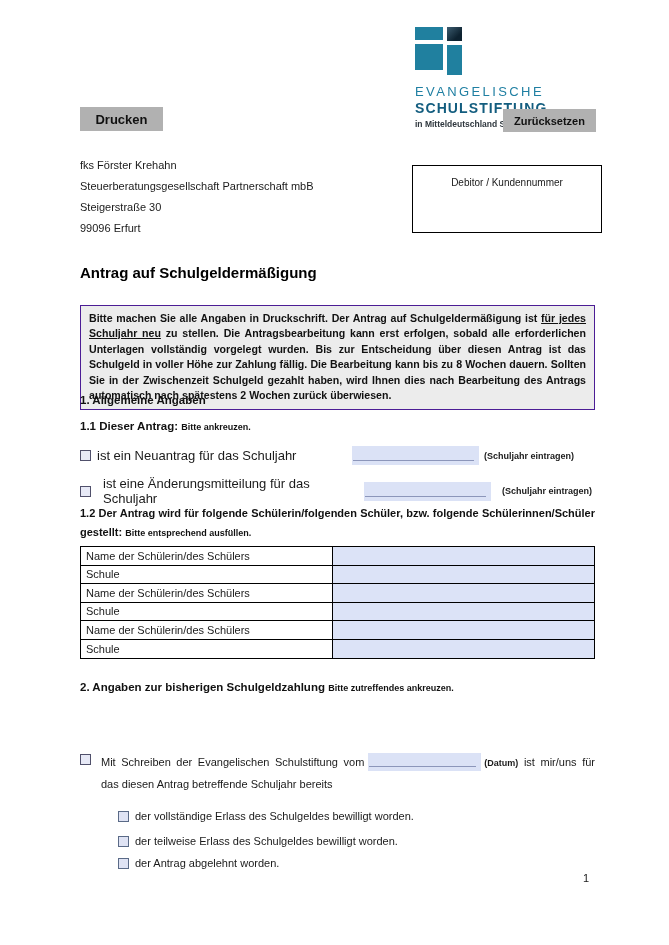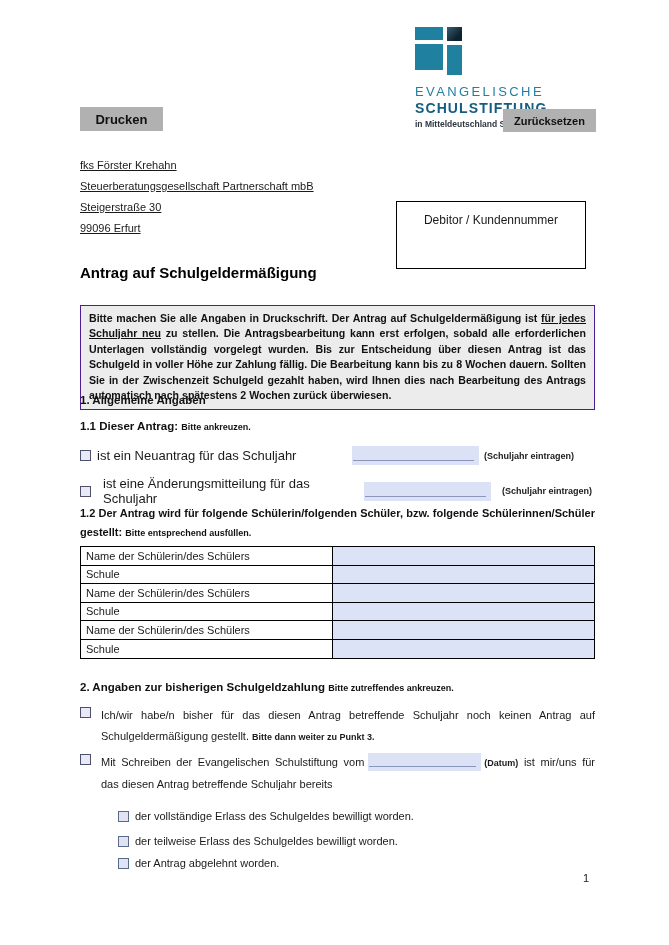--- a/index.html
+++ b/index.html
@@ -21,23 +21,23 @@
   .logo-line3 { font-size:8.5px; font-weight:600; color:#2e363d; margin-top:3px; }
 
   
   .btn { position:absolute; background:#b1b1b1; border:none; color:#111;
          font-family:"Liberation Sans", sans-serif; font-weight:bold;
          display:flex; align-items:center; justify-content:center; cursor:pointer; }
   .btn-print { top:107px; left:80px; width:83px; height:24px; font-size:13px; }
   .btn-reset { top:109px; left:503px; width:93px; height:23px; font-size:11px; }
 
   
-  .address { position:absolute; top:155px; left:80px; font-size:11px; line-height:21px; color:#1a1a1a;text-decoration:underline; }
-  .debitor-box { position:absolute; top:165px; left:396px; width:190px; height:68px;
-                 border:1.5px solid #000; font-size:12px; text-align:center; padding-top:11px;margin-top:36px; }
+  .address { position:absolute; top:155px; left:80px; font-size:11px; line-height:21px; color:#1a1a1a; }
+  .debitor-box { position:absolute; top:165px; left:412px; width:190px; height:68px;
+                 border:1.5px solid #000; font-size:10px; text-align:center; padding-top:11px; }
 
   
   .title { position:absolute; top:264px; left:80px; font-size:15px; font-weight:bold; color:#000; }
   .infobox { position:absolute; top:305px; left:80px; width:515px; border:1px solid #4c1d95;
              background:#ececec; padding:5px 8px 6px 8px; font-size:10.6px; font-weight:bold;
              line-height:15.4px; text-align:justify; color:#111; }
   .infobox .ul { text-decoration:underline; }
 
   
   .h-sec { position:absolute; left:80px; font-size:11.5px; font-weight:bold; color:#111; }
@@ -163,24 +163,20 @@
       <div class="stu-label">Schule</div>
       <div class="stu-value"></div>
     </div>
   </div>
 
   <div class="h-sec" style="top:681px;">
     <span>2. Angaben zur bisherigen Schulgeldzahlung </span>
     <span class="hint">Bitte zutreffendes ankreuzen.</span>
   </div>
 
-  <div class="para" style="top:705px;">
-    <span class="cb"></span>
-    <span class="txt"><span>Ich/wir habe/n bisher für das diesen Antrag betreffende Schuljahr noch keinen Antrag auf Schulgeldermäßigung gestellt. </span><span class="hint">Bitte dann weiter zu Punkt 3.</span></span>
-  </div>
 
   <div class="para" style="top:752px;">
     <span class="cb"></span>
     <span class="txt"><span>Mit Schreiben der Evangelischen Schulstiftung vom</span><span class="field inline-field"></span><span class="hint">(Datum)</span><span> ist mir/uns für das diesen Antrag betreffende Schuljahr bereits</span></span>
   </div>
 
   <div class="sub-opt" style="top:810px;">
     <span class="cb"></span>
     <span class="lbl">der vollständige Erlass des Schulgeldes bewilligt worden.</span>
   </div>

